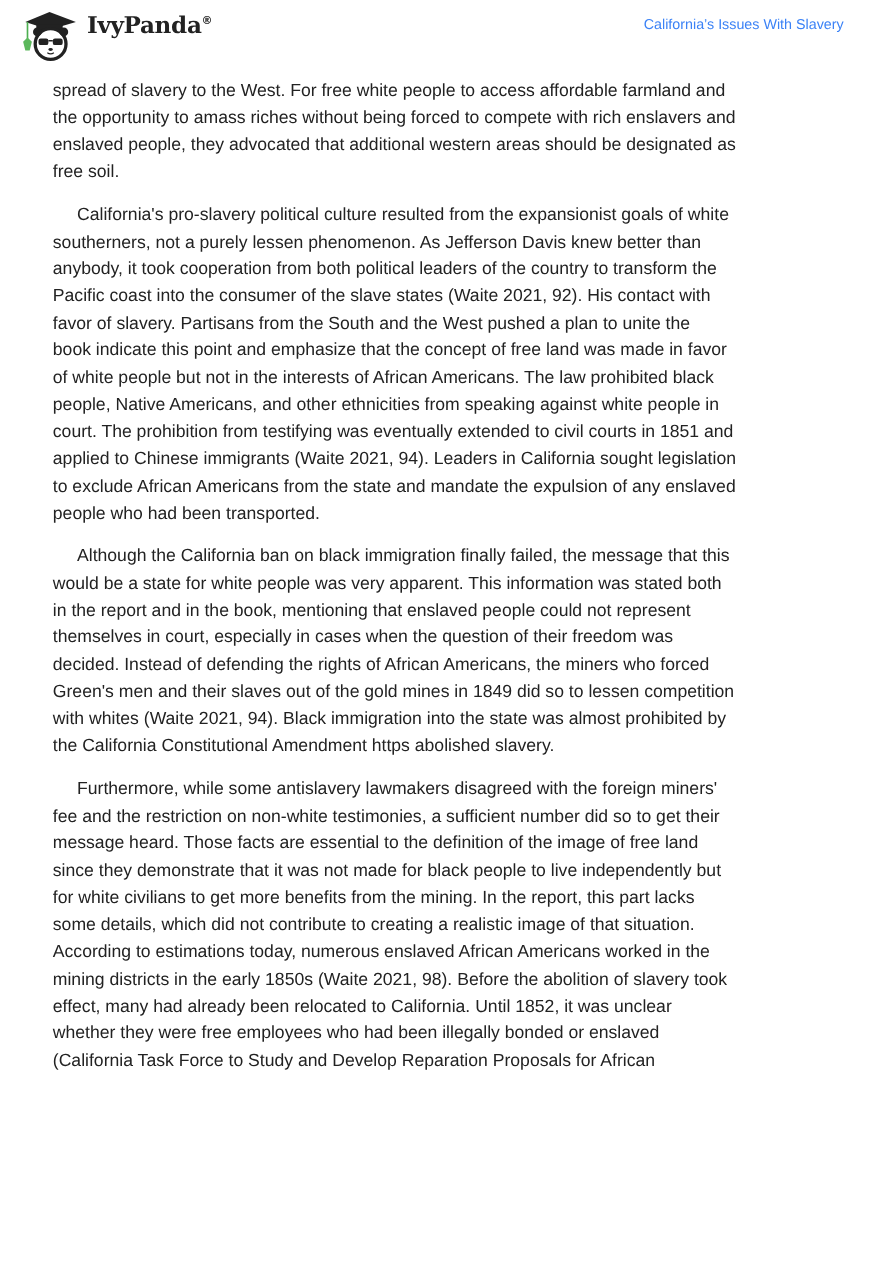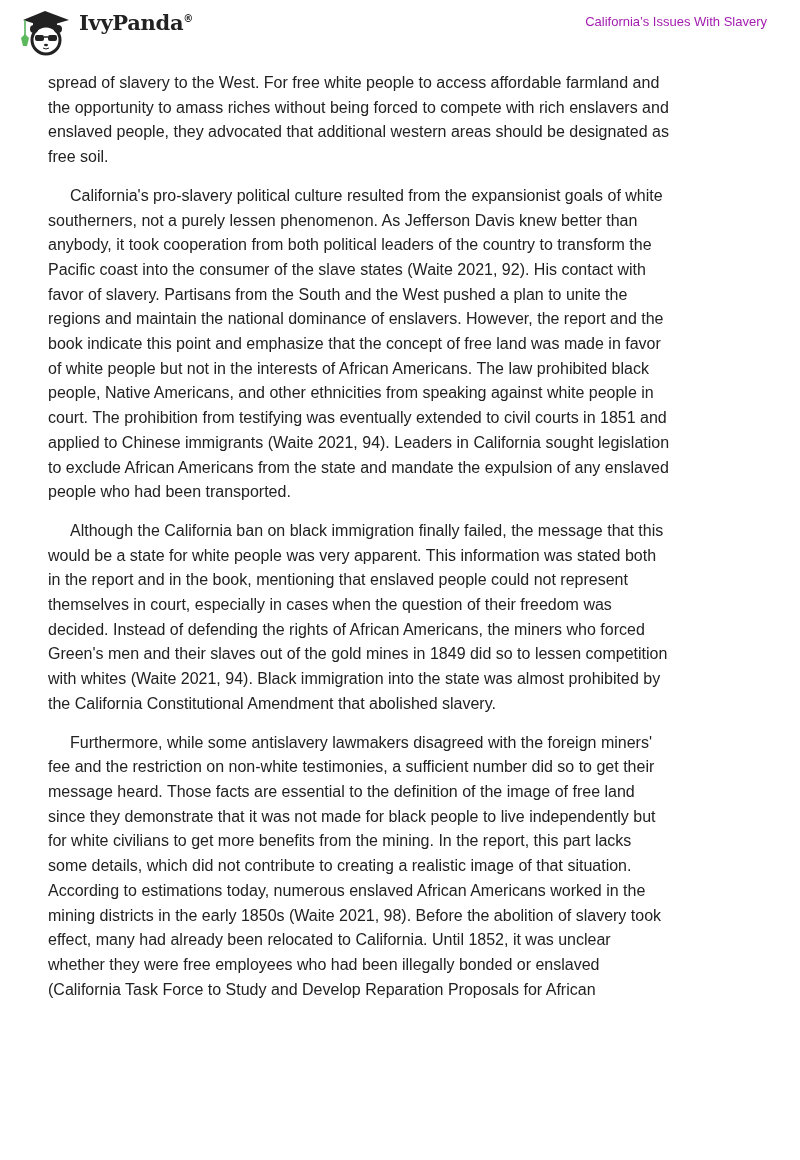--- a/index.html
+++ b/index.html
@@ -49,21 +49,21 @@
       font-size: 10px;
       font-weight: bold;
       vertical-align: super;
       color: #222;
     }
     .doc-title {
       position: absolute;
       right: 33px;
       top: 14px;
       font-size: 13px;
-      color: #a21caf;
+      color: #3b82f6;
     }
     .content {
       position: absolute;
       left: 48px;
       top: 71px;
       width: 710px;
       font-size: 16px;
       line-height: 24.7px;
       color: #222222;
     }
@@ -121,38 +121,37 @@
     <span class="line">the opportunity to amass riches without being forced to compete with rich enslavers and</span>
     <span class="line">enslaved people, they advocated that additional western areas should be designated as</span>
     <span class="line">free soil.</span>
   </p>
   <p class="indent">
     <span class="line">California's pro-slavery political culture resulted from the expansionist goals of white</span>
     <span class="line">southerners, not a purely lessen phenomenon. As Jefferson Davis knew better than</span>
     <span class="line">anybody, it took cooperation from both political leaders of the country to transform the</span>
     <span class="line">Pacific coast into the consumer of the slave states (Waite 2021, 92). His contact with</span>
     <span class="line">favor of slavery. Partisans from the South and the West pushed a plan to unite the</span>
-    <span class="line">regions and maintain the national dominance of enslavers. However, the report and the</span>
     <span class="line">book indicate this point and emphasize that the concept of free land was made in favor</span>
     <span class="line">of white people but not in the interests of African Americans. The law prohibited black</span>
     <span class="line">people, Native Americans, and other ethnicities from speaking against white people in</span>
     <span class="line">court. The prohibition from testifying was eventually extended to civil courts in 1851 and</span>
     <span class="line">applied to Chinese immigrants (Waite 2021, 94). Leaders in California sought legislation</span>
     <span class="line">to exclude African Americans from the state and mandate the expulsion of any enslaved</span>
     <span class="line">people who had been transported.</span>
   </p>
   <p class="indent">
     <span class="line">Although the California ban on black immigration finally failed, the message that this</span>
     <span class="line">would be a state for white people was very apparent. This information was stated both</span>
     <span class="line">in the report and in the book, mentioning that enslaved people could not represent</span>
     <span class="line">themselves in court, especially in cases when the question of their freedom was</span>
     <span class="line">decided. Instead of defending the rights of African Americans, the miners who forced</span>
     <span class="line">Green's men and their slaves out of the gold mines in 1849 did so to lessen competition</span>
     <span class="line">with whites (Waite 2021, 94). Black immigration into the state was almost prohibited by</span>
-    <span class="line">the California Constitutional Amendment that abolished slavery.</span>
+    <span class="line">the California Constitutional Amendment https abolished slavery.</span>
   </p>
   <p class="indent">
     <span class="line">Furthermore, while some antislavery lawmakers disagreed with the foreign miners'</span>
     <span class="line">fee and the restriction on non-white testimonies, a sufficient number did so to get their</span>
     <span class="line">message heard. Those facts are essential to the definition of the image of free land</span>
     <span class="line">since they demonstrate that it was not made for black people to live independently but</span>
     <span class="line">for white civilians to get more benefits from the mining. In the report, this part lacks</span>
     <span class="line">some details, which did not contribute to creating a realistic image of that situation.</span>
     <span class="line">According to estimations today, numerous enslaved African Americans worked in the</span>
     <span class="line">mining districts in the early 1850s (Waite 2021, 98). Before the abolition of slavery took</span>

